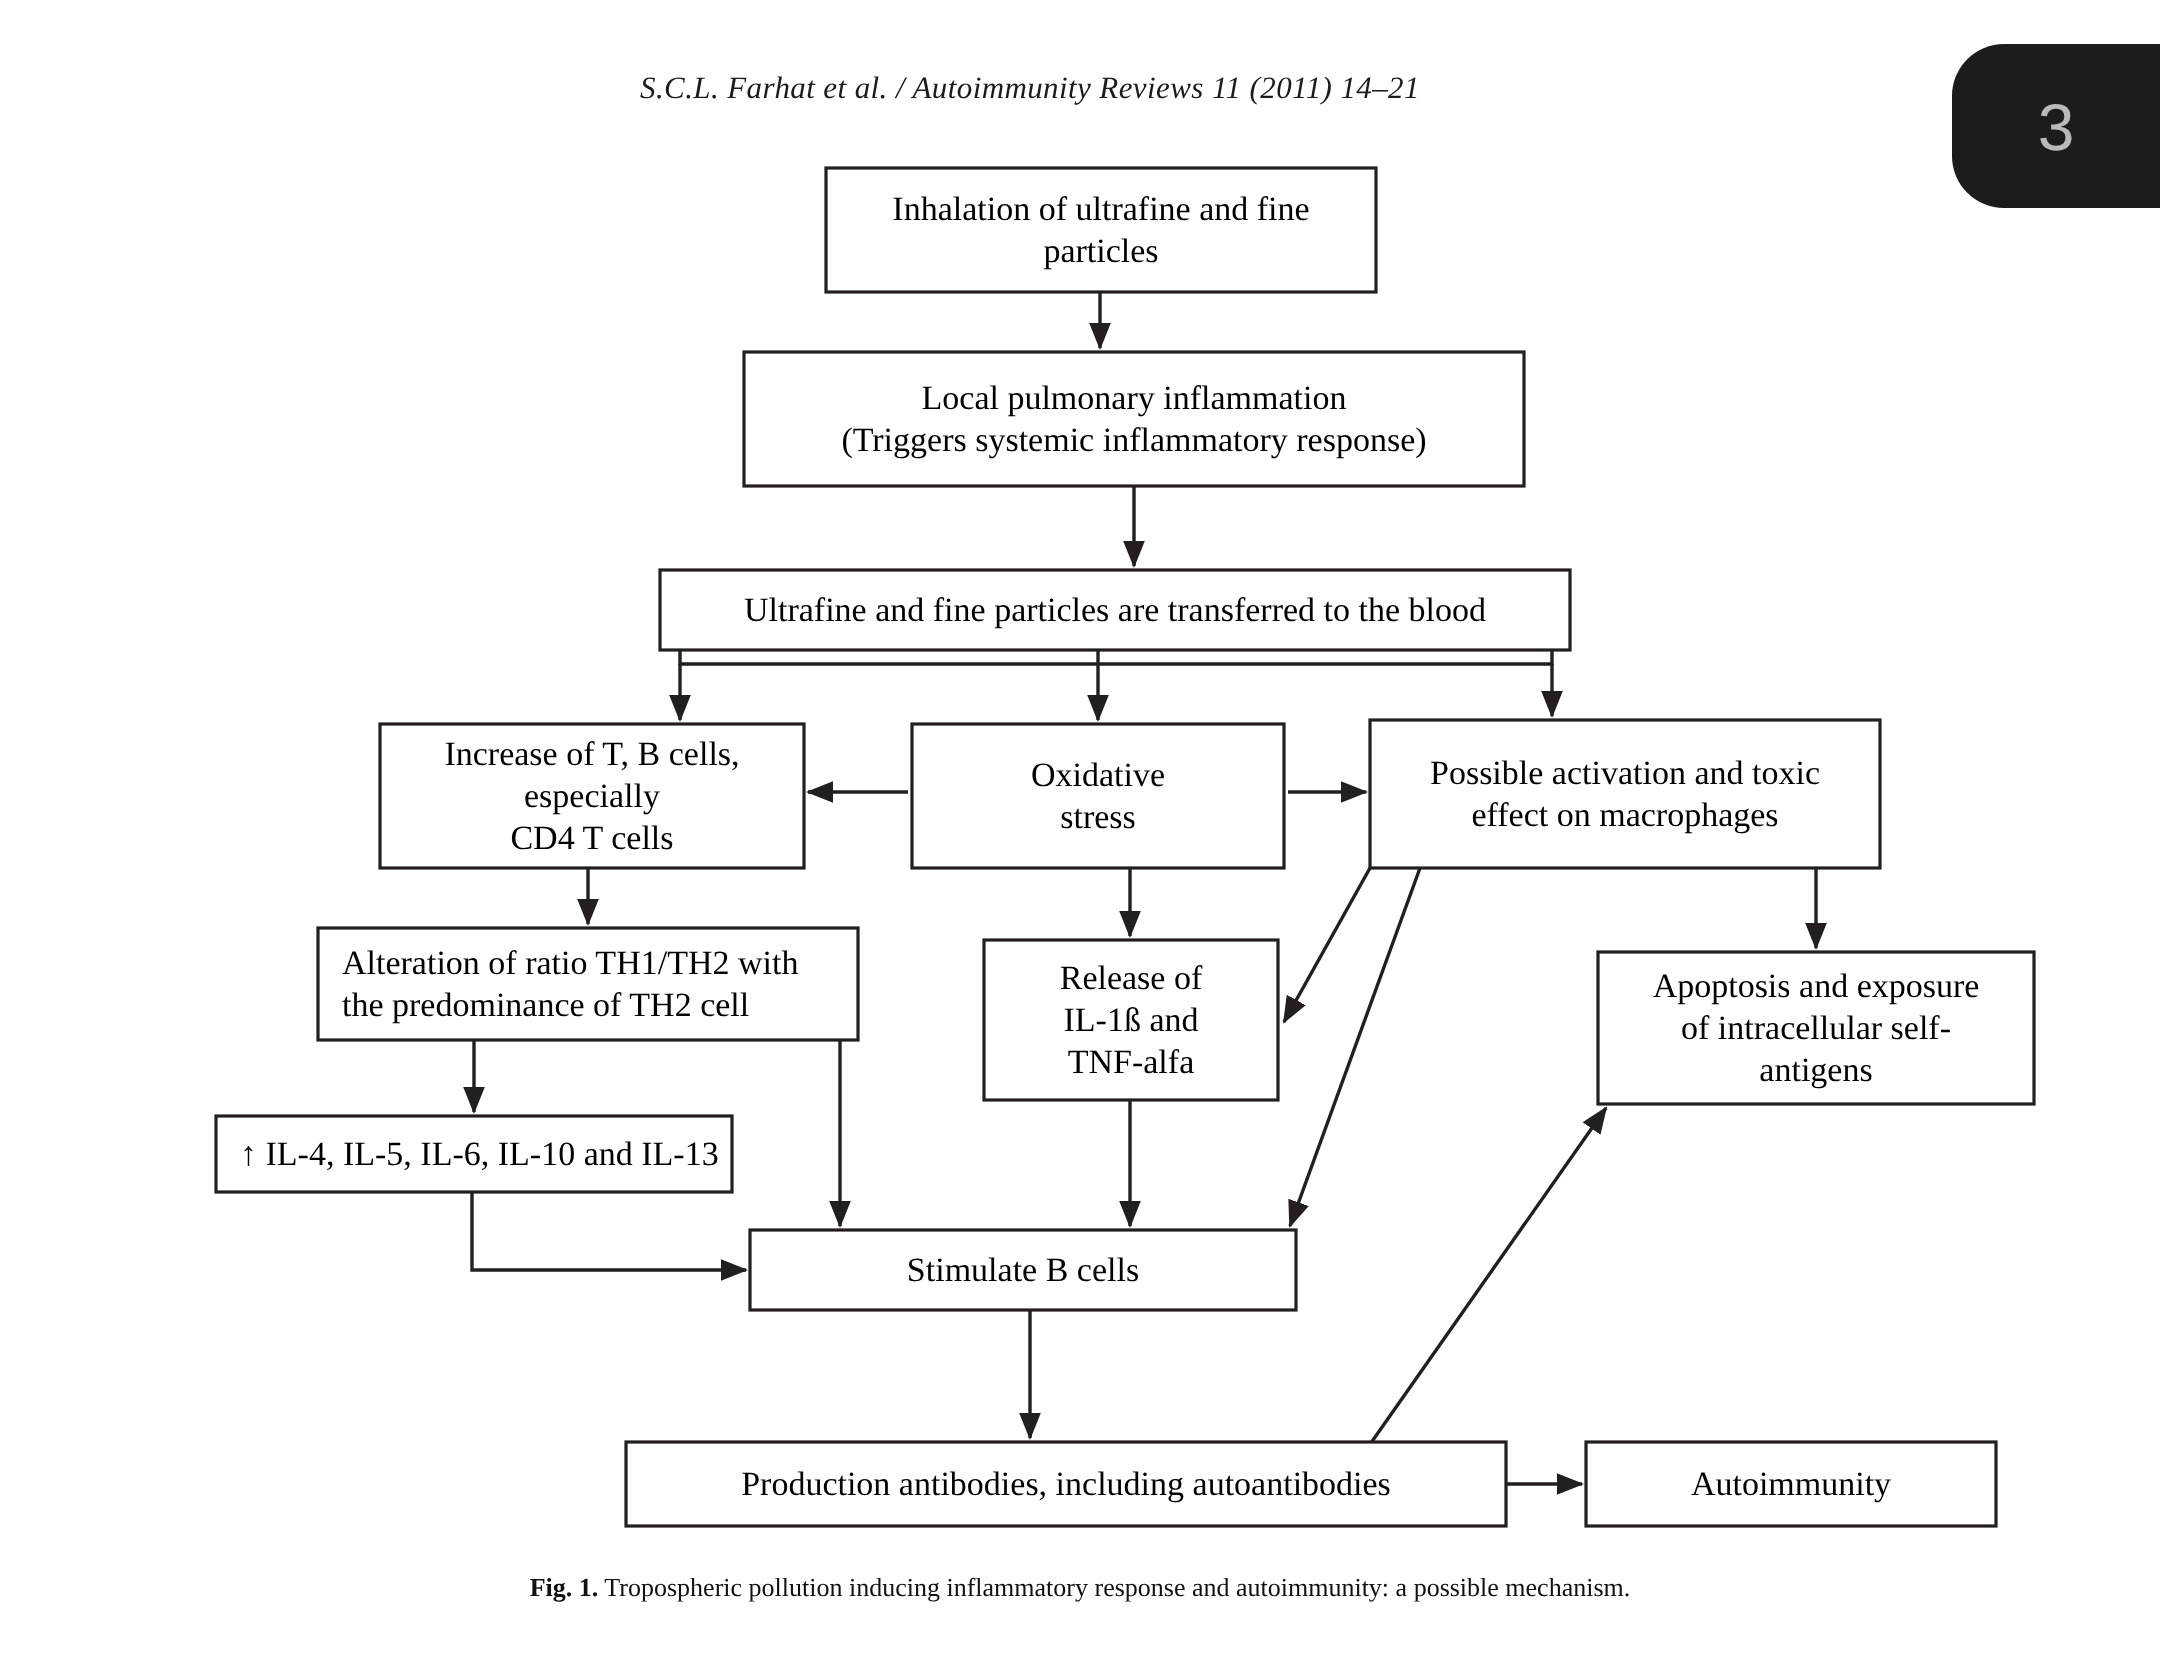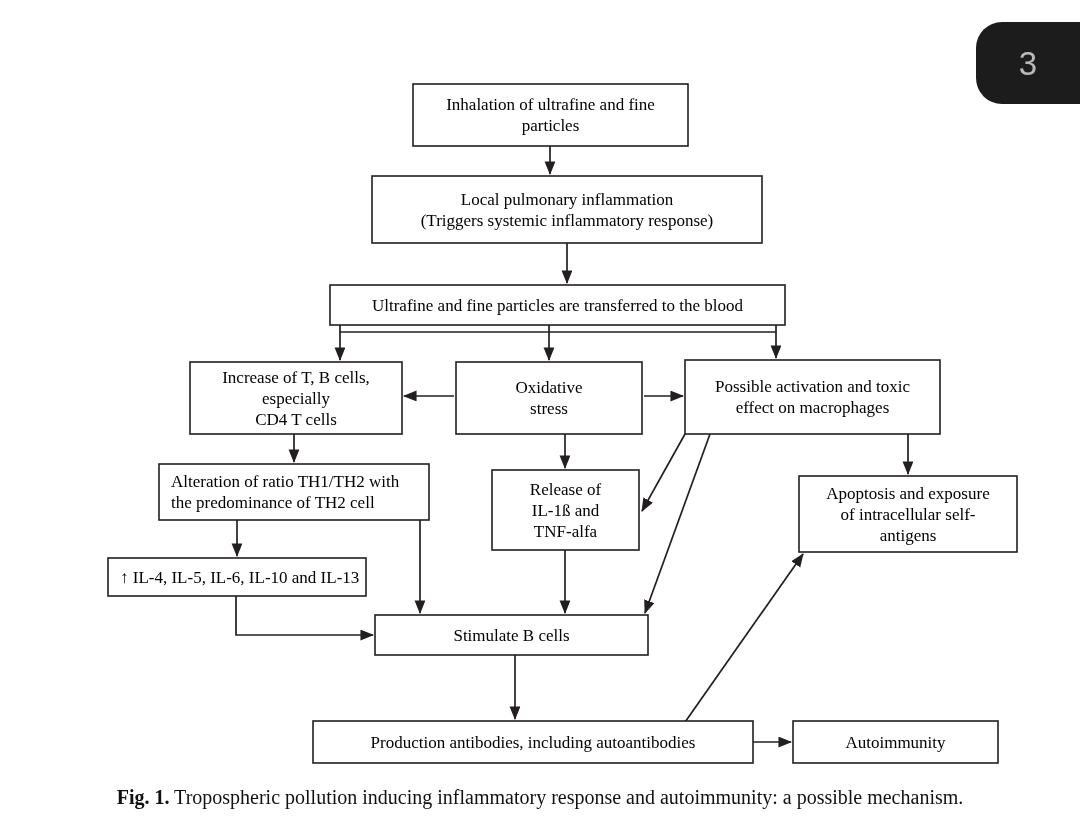--- a/index.html
+++ b/index.html
@@ -89,32 +89,33 @@
   }
   svg.flow text.center { text-anchor: middle; }
   svg.flow text.left { text-anchor: start; }
   .caption {
     position: absolute;
     left: 0;
     top: 786px;
     width: 1080px;
     text-align: center;
     font-family: "Liberation Serif", "DejaVu Serif", serif;
-    font-size: 20px;
+    font-size: 13px;
     color: #111111;
   }
   .caption b {
     font-weight: bold;
   }
 </style>
 </head>
 <body>
 
 <div id="page">
 
+  <div class="running-head">S.C.L. Farhat et al. / Autoimmunity Reviews 11 (2011) 14–21</div>
 
   <div class="page-badge">
     <span>3</span>
   </div>
 
   <div id="figure">
     <svg class="flow" viewBox="0 0 1080 700" xmlns="http://www.w3.org/2000/svg">
       <defs>
         <marker id="arrowhead" markerWidth="9" markerHeight="9" refX="7.4" refY="3.2" orient="auto" markerUnits="strokeWidth">
           <path d="M0,0 L8,3.2 L0,6.4 z" fill="#231f20"></path>

